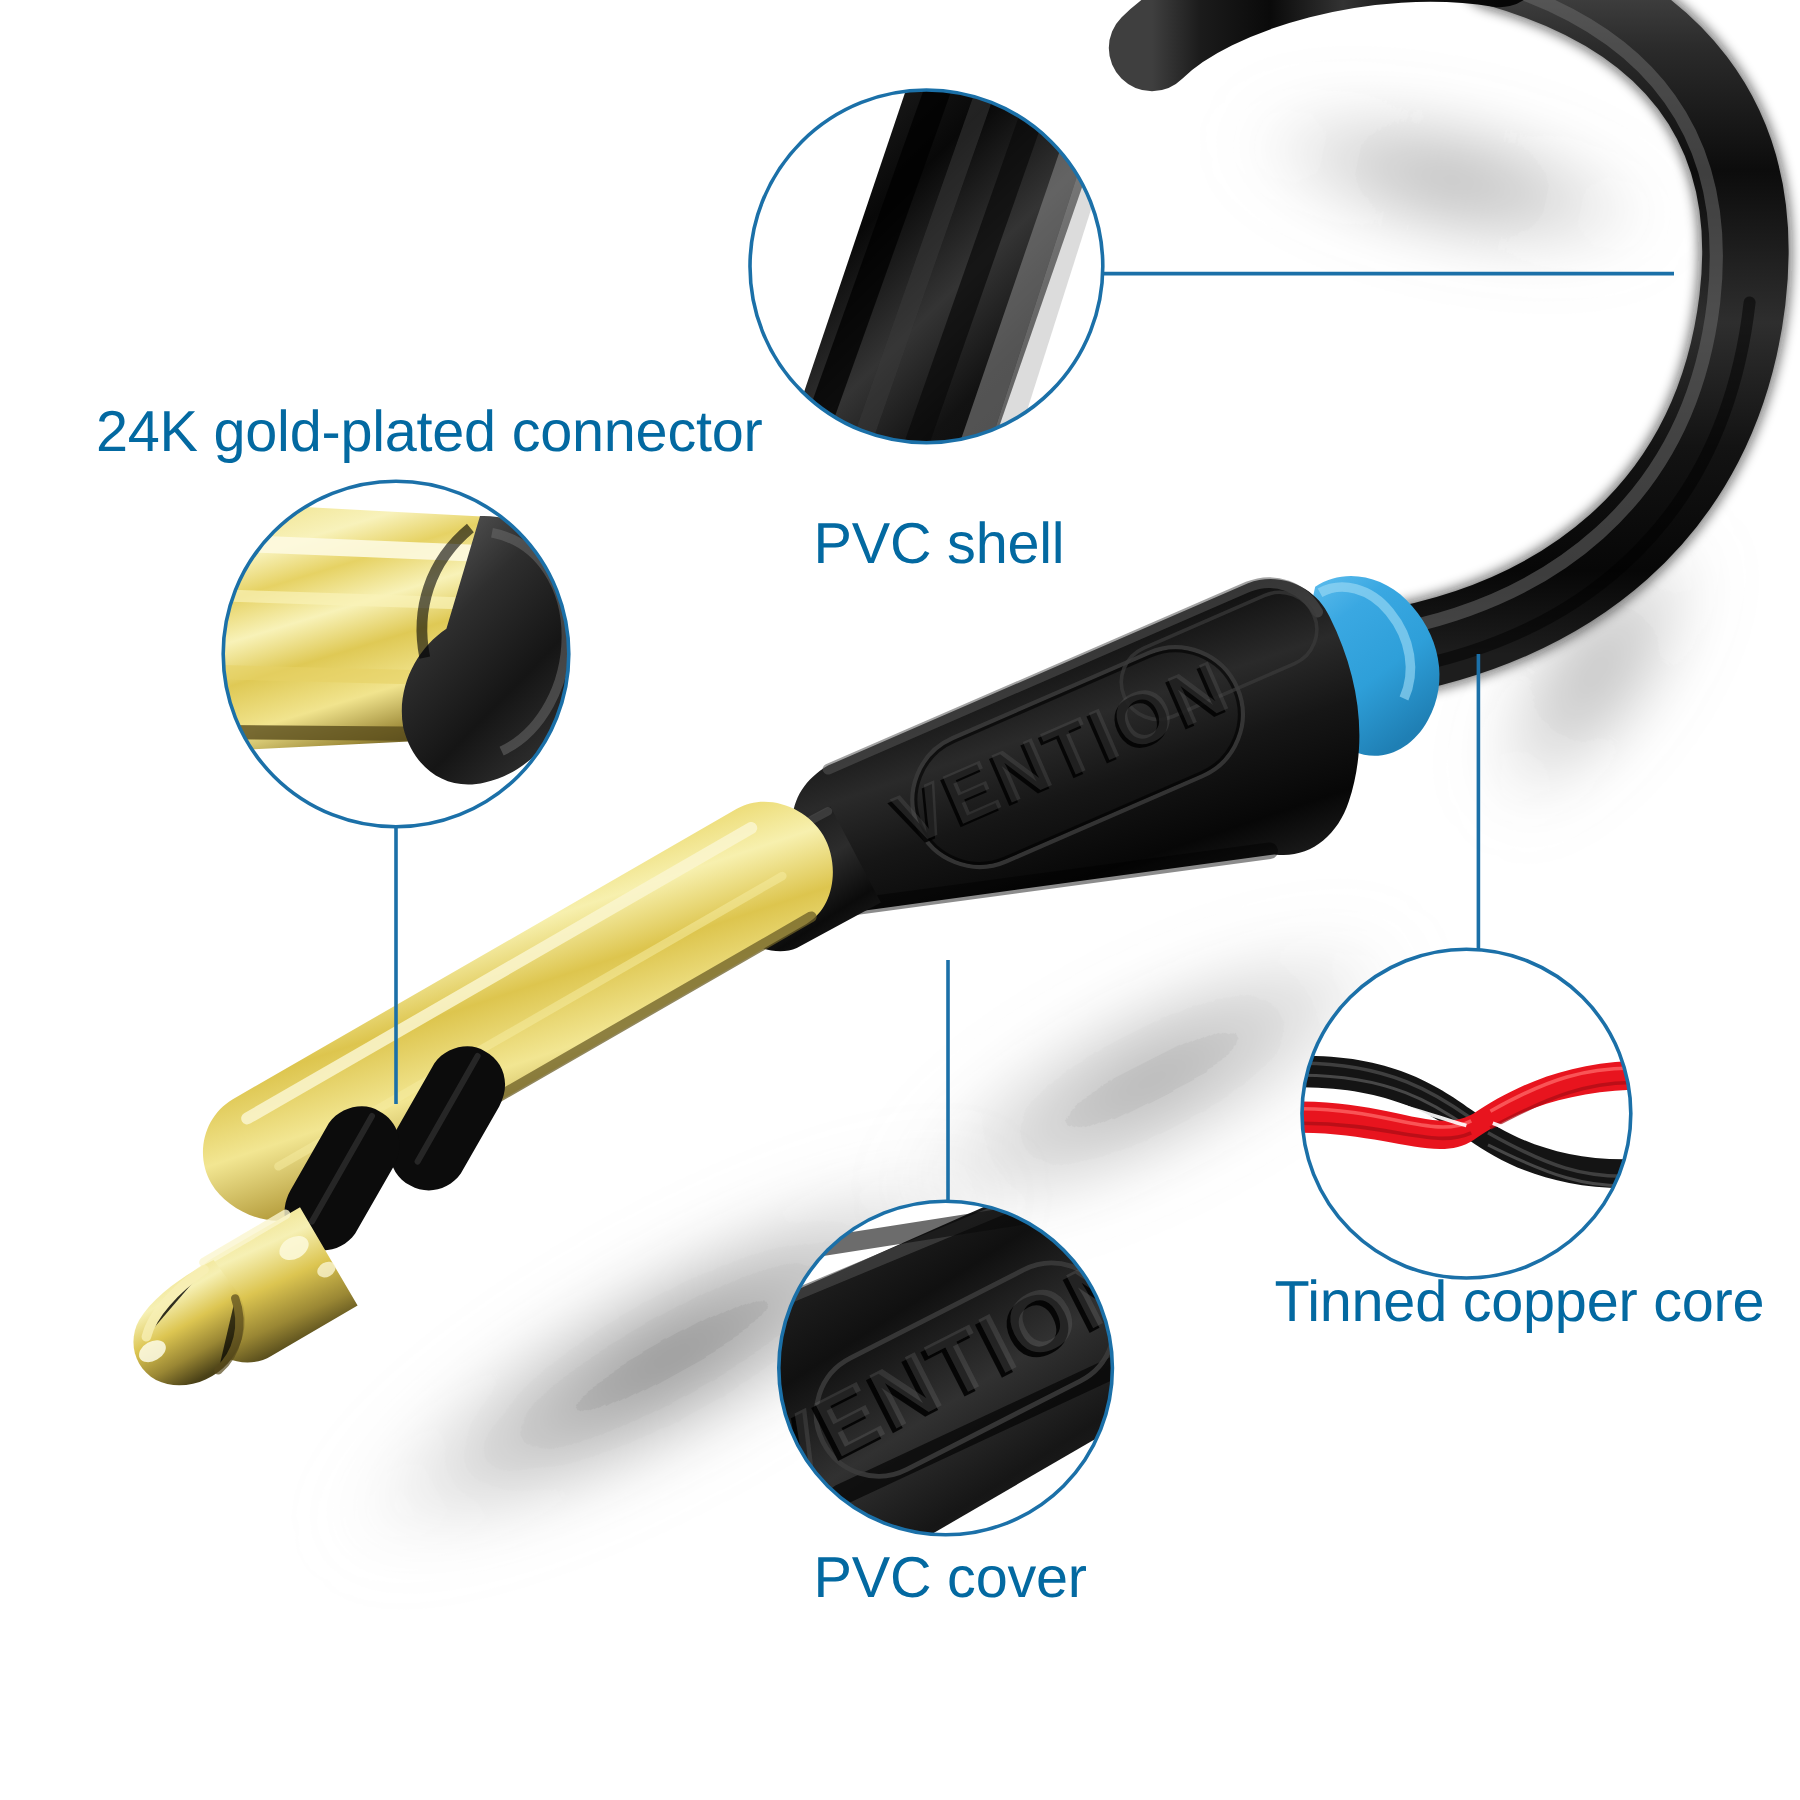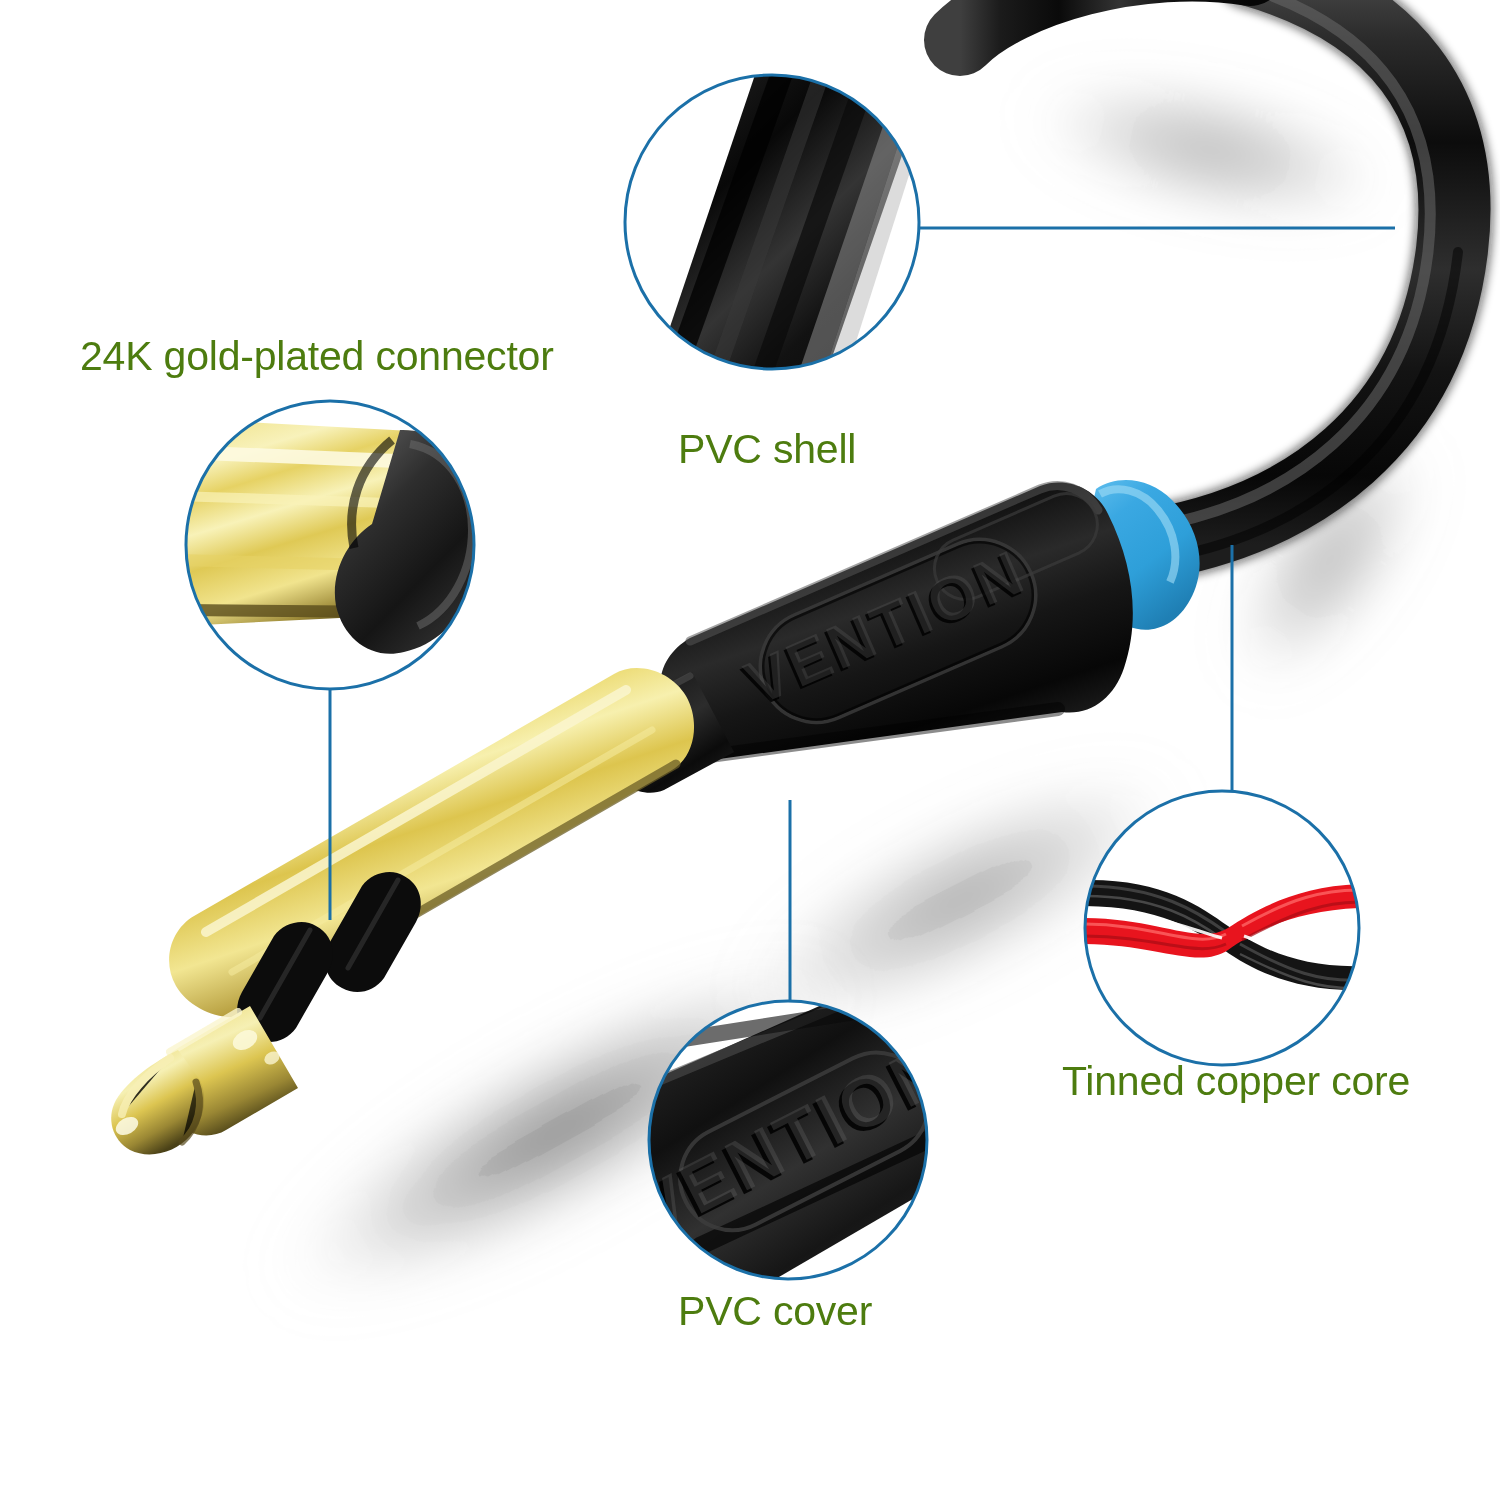--- a/index.html
+++ b/index.html
@@ -6,22 +6,22 @@
   body{
     width:1500px;height:1500px;
     font-family:"Liberation Sans", sans-serif;
     overflow:hidden;
     position:relative;
   }
   #stage{position:absolute;inset:0;width:1500px;height:1500px;background:#ffffff;}
   #art{position:absolute;left:0;top:0;width:1500px;height:1500px;}
   .label{
     position:absolute;
-    color:#4d7c0f;
-    font-size:41px;
+    color:#0369a1;
+    font-size:48px;
     font-weight:400;
     letter-spacing:-0.2px;
     white-space:nowrap;
     font-family:"Liberation Sans", sans-serif;
   }
   #lbl-gold{left:80px;top:333px;}
   #lbl-shell{left:678px;top:378px;margin-top:48px;}
   #lbl-core{left:1062px;top:1058px;}
   #lbl-cover{left:678px;top:1288px;}
 </style>

